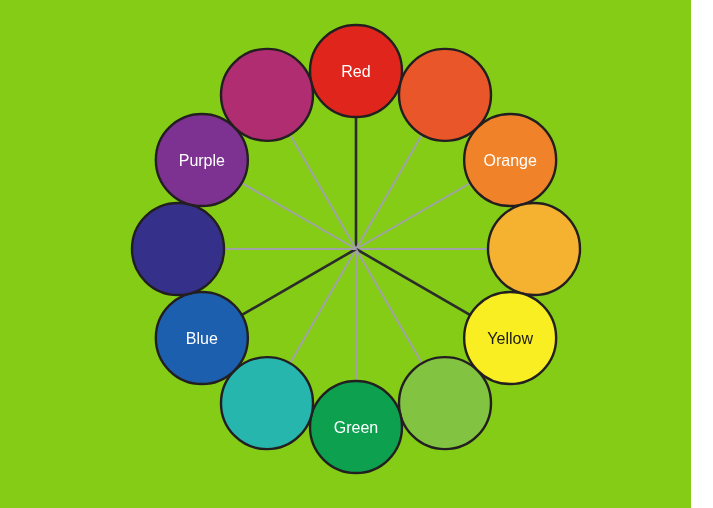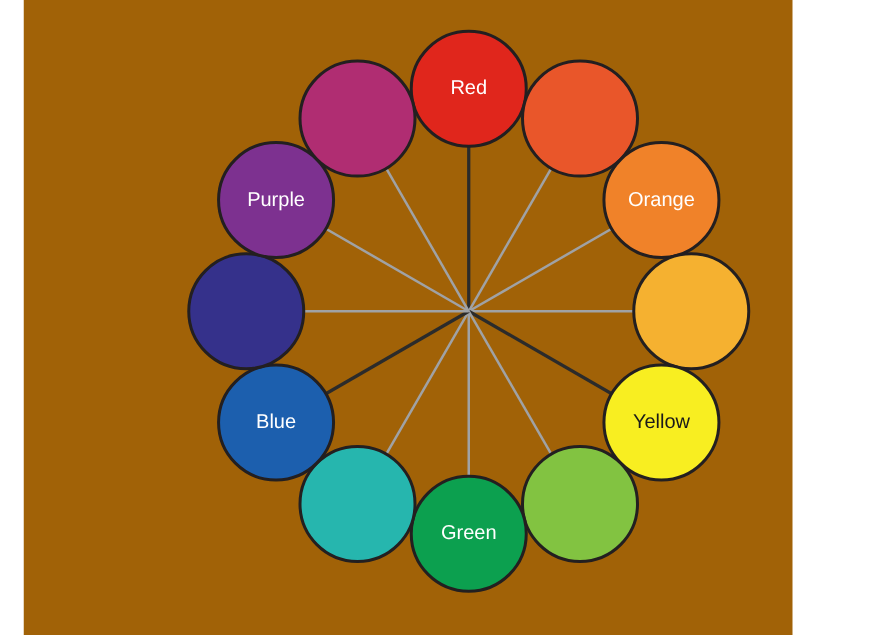--- a/index.html
+++ b/index.html
@@ -8,24 +8,23 @@
     background: #ffffff;
   }
   body {
     width: 713px;
     height: 508px;
     overflow: hidden;
     font-family: "Liberation Sans", sans-serif;
   }
   .stage {
     position: relative;
-    width: 615px;
+    width: 691px;
     height: 508px;
-    background: #a16207;
-    margin-left: 19px;
+    background: #84cc16;
   }
   svg {
     display: block;
   }
   text {
     font-family: "Liberation Sans", sans-serif;
     font-size: 16px;
     font-weight: 400;
   }
 </style>

